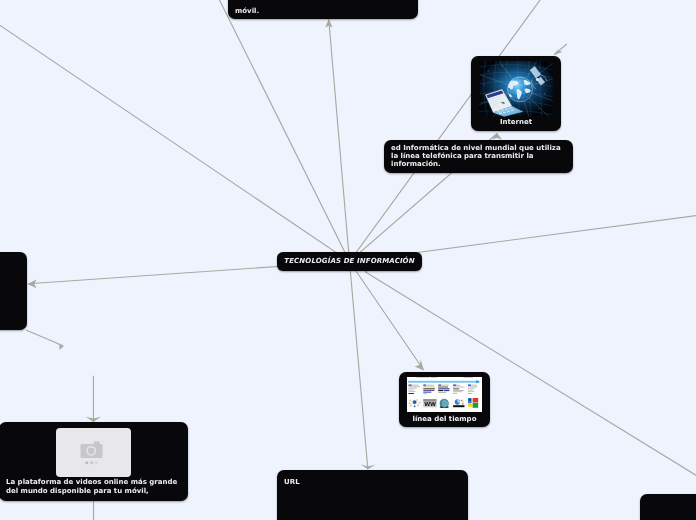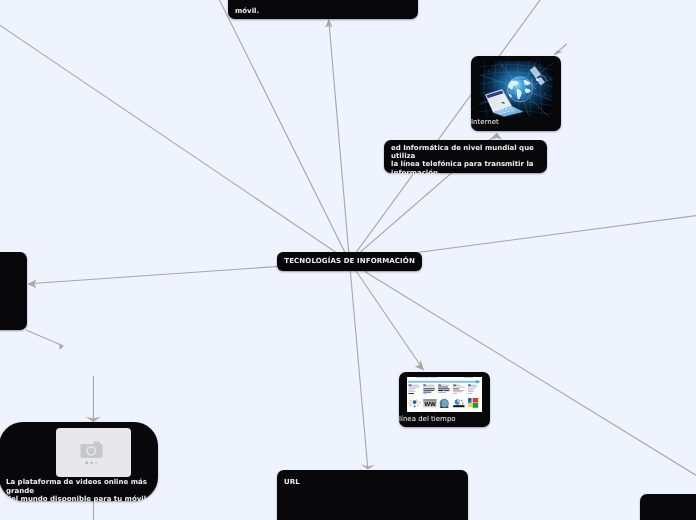--- a/index.html
+++ b/index.html
@@ -4,21 +4,21 @@
 <title>Mapa mental - Tecnologias de Informacion</title>
 <style>
   html,body{margin:0;padding:0;}
   body{width:696px;height:520px;overflow:hidden;background:#eff3fd;
        font-family:"DejaVu Sans",sans-serif;-webkit-font-smoothing:antialiased;}
   #canvas{position:absolute;left:0;top:0;width:696px;height:520px;overflow:hidden;}
   svg.links{position:absolute;left:0;top:0;width:696px;height:520px;z-index:1;}
   .node{position:absolute;background:#08080a;border-radius:7px;box-sizing:border-box;
         box-shadow:0 1px 2px rgba(30,30,45,.40);z-index:2;}
   .txt{color:#ededf0;font-weight:bold;font-size:7px;line-height:8.4px;white-space:pre-line;}
-  .cap{color:#f2f2f5;font-weight:normal;font-size:7px;line-height:9px;text-align:left;}
+  .cap{color:#f2f2f5;font-weight:bold;font-size:7px;line-height:9px;text-align:center;}
 
   
   .pic-internet{position:absolute;left:8px;top:5px;width:74px;height:55.6px;overflow:hidden;}
   .pic-linea{position:absolute;left:8px;top:5px;width:75px;height:35px;overflow:hidden;background:#fff;}
 
   
   .ph{position:absolute;left:57.4px;top:5.5px;width:74.8px;height:49.2px;background:#e8e8ea;border-radius:4px;}
 </style>
 </head>
 <body>
@@ -172,34 +172,34 @@
             <rect x="28" y="50.5" width="2.4" height="1.1" transform="rotate(-12 28 50.5)"></rect>
             <rect x="32" y="49.5" width="2.4" height="1.1" transform="rotate(-12 32 49.5)"></rect>
           </g>
         </g>
         <rect width="74" height="56" fill="none"></rect>
       </svg>
     </div>
     <div class="cap" style="position:absolute;left:0;right:0;top:61.5px;">Internet</div>
   </div>
 
-  <div class="node" style="left:384px;top:140px;width:163px;height:33px;">
+  <div class="node" style="left:384px;top:140px;width:189px;height:33px;">
     <div class="txt" style="position:absolute;left:7px;top:3.6px;">ed Informática de nivel mundial que utiliza
 la línea telefónica para transmitir la
 información.</div>
   </div>
 
-  <div class="node" style="left:277px;top:251.5px;width:145px;height:19.5px;border-radius:6px;">
+  <div class="node" style="left:277px;top:251.5px;width:145px;height:19.5px;border-radius:6px;font-style:italic;">
     <div class="txt" style="position:absolute;left:7.3px;top:5.6px;letter-spacing:.12px;">TECNOLOGÍAS DE INFORMACIÓN</div>
   </div>
 
   <div class="node" style="left:-62px;top:251.5px;width:89px;height:78px;"></div>
 
 
-  <div class="node" style="left:-1px;top:422px;width:159px;height:78.8px;border-radius:24px;">
+  <div class="node" style="left:-1px;top:422px;width:189px;height:78.8px;">
     <div class="ph">
       <svg viewBox="0 0 75 49" width="75" height="49">
         <g fill="#c6c7ca">
           <rect x="24.5" y="16" width="22" height="14" rx="1.3"></rect>
           <rect x="37.5" y="13.5" width="6.4" height="3" rx="1"></rect>
           <circle cx="35.2" cy="22.8" r="4.9" fill="#e6e6e9"></circle>
           <circle cx="35.2" cy="22.8" r="3.4" fill="#c6c7ca"></circle>
         </g>
         <g fill="#b9babd">
           <circle cx="30.8" cy="34.8" r="1.55" opacity="1"></circle>

